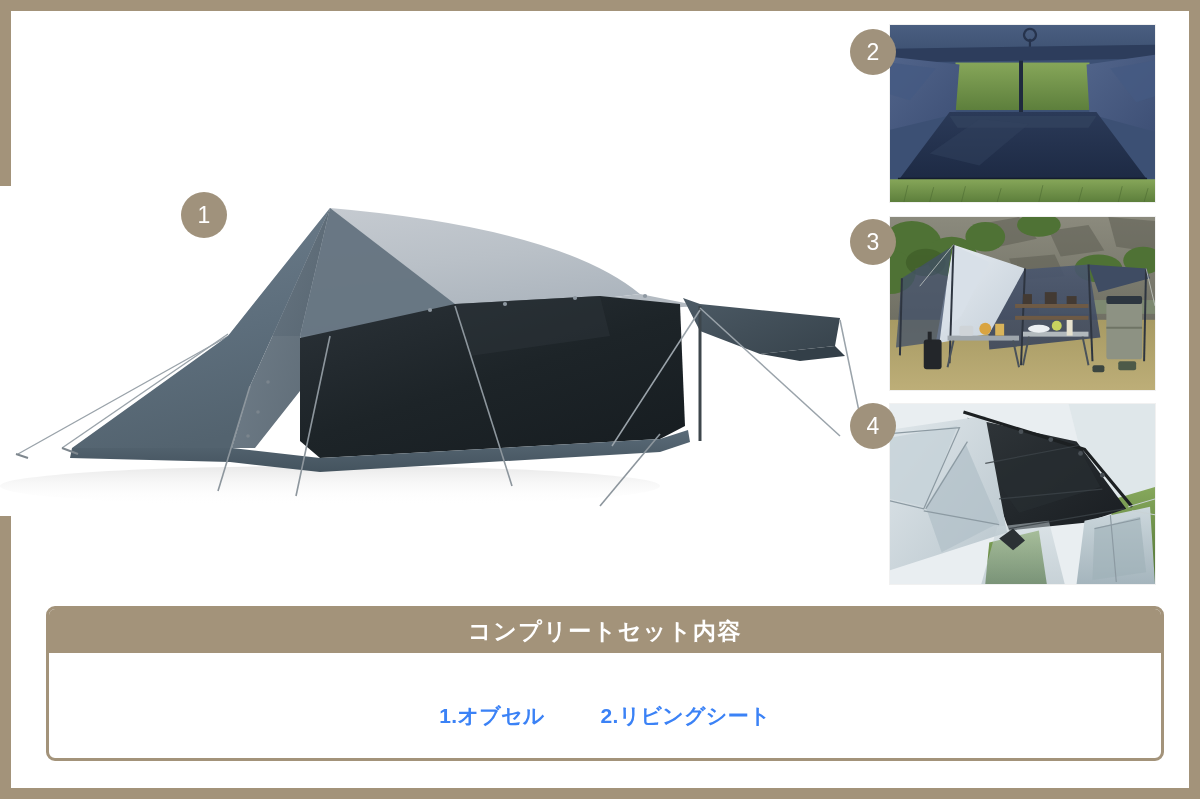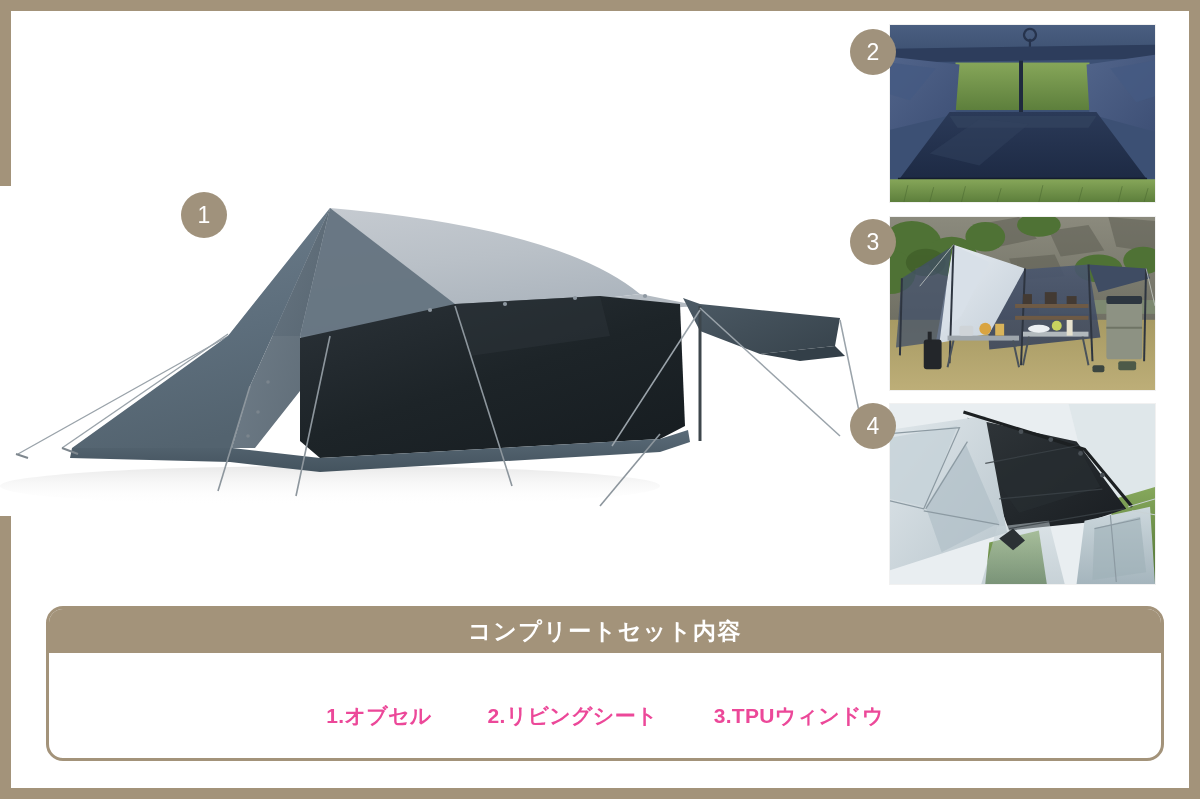--- a/index.html
+++ b/index.html
@@ -68,21 +68,21 @@
   .thumb-4 { top: 392px; height: 182px; }
 
   
   .set-card {
     position: absolute;
     left: 35px;
     top: 595px;
     width: 1118px;
     height: 155px;
     border: 3px solid #a3937a;
-    border-radius: 17px;
+    border-radius: 9px;
     background: #ffffff;
     overflow: hidden;
   }
   .set-card-header {
     height: 44px;
     background: #a3937a;
     color: #ffffff;
     display: flex;
     align-items: center;
     justify-content: center;
@@ -94,21 +94,21 @@
     height: 105px;
     display: flex;
     align-items: center;
     justify-content: center;
     gap: 56px;
     padding: 0 100px;
   }
   .set-item {
     font-size: 21px;
     font-weight: bold;
-    color: #ec4899;
+    color: #3b82f6;
     white-space: nowrap;
     letter-spacing: 0.3px;
     margin-top: 20px;
   }
 </style>
 </head>
 <body>
 
 <div id="page">
 
@@ -469,17 +469,16 @@
     <span>4</span>
   </div>
 
   <div class="set-card">
     <div class="set-card-header">
       <span>コンプリートセット内容</span>
     </div>
     <div class="set-card-body">
       <span class="set-item">1.オブセル</span>
       <span class="set-item">2.リビングシート</span>
-      <span class="set-item">3.TPUウィンドウ</span>
     </div>
   </div>
 
 </div>
 
 </body></html>

